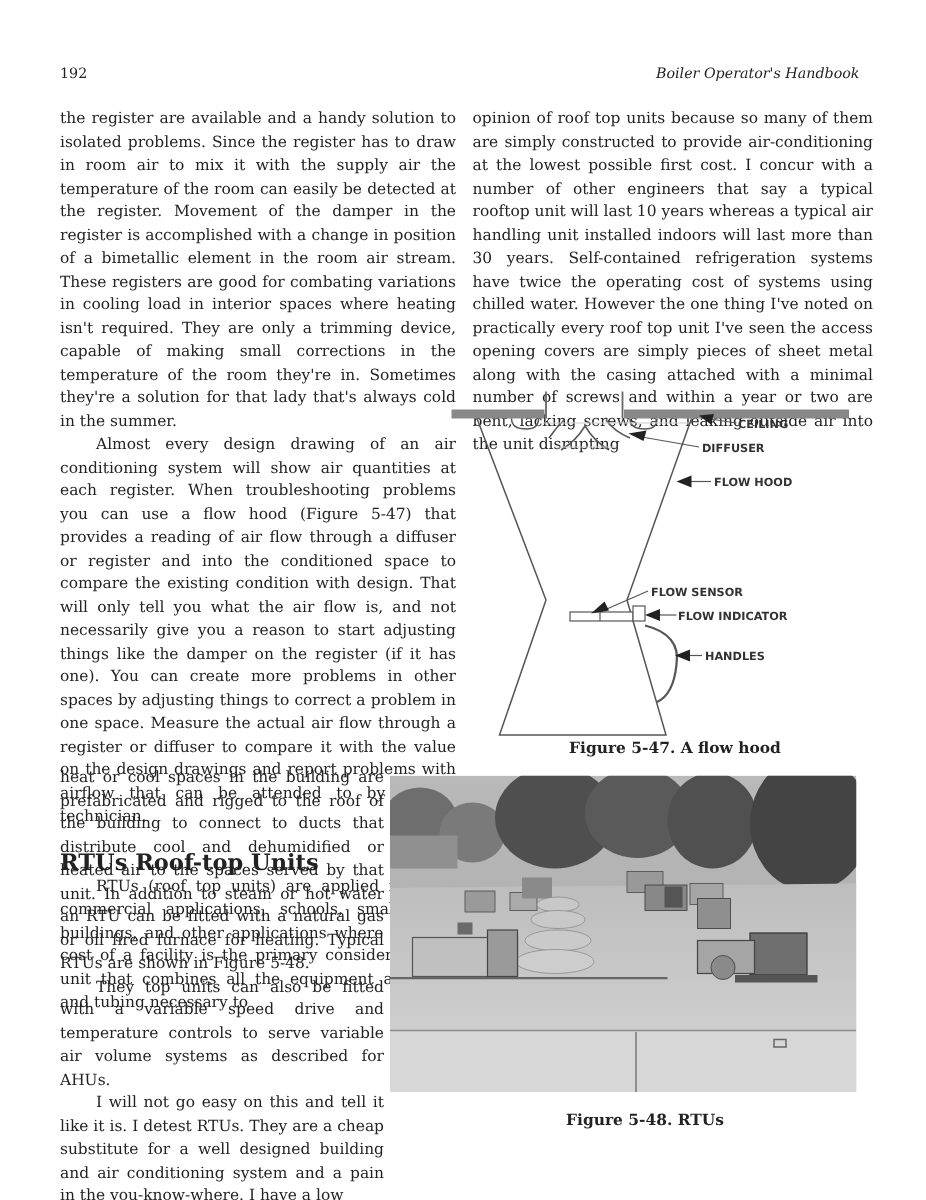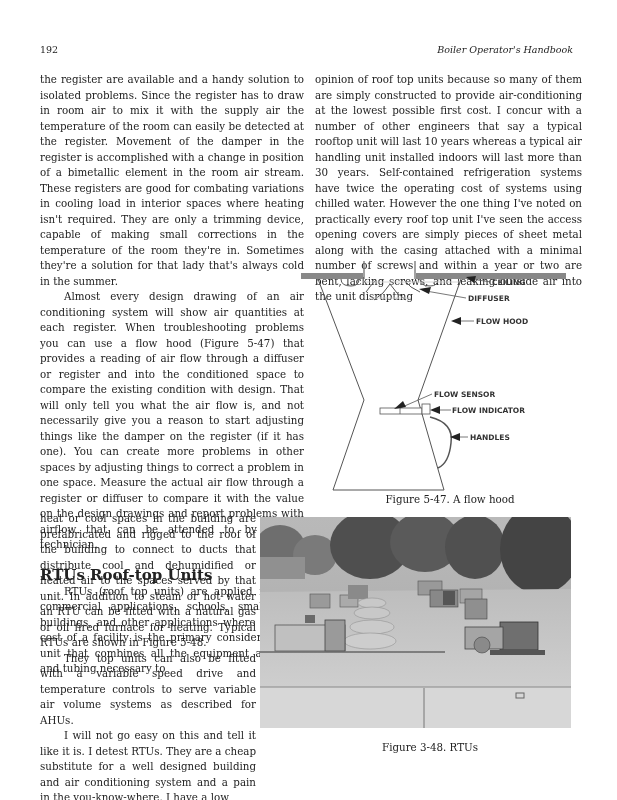--- a/index.html
+++ b/index.html
@@ -10,21 +10,21 @@
   .hdr.right { right:44px; font-style:italic;margin-left:32px; }
   .col { position:absolute; font-size:10.3px; line-height:15.5px; text-align:justify; }
   .col p { margin:0; }
   .col p.ind { text-indent:24px; }
   .col h3 { margin:0; font-size:15px; font-weight:bold; line-height:15.5px; }
   .gap { height:15.5px; }
   #left-col { left:40px; top:72px; width:264px; }
   #left-narrow { left:40px; top:511px; width:216px; }
   #right-col { left:315px; top:72px; width:267px; }
   .fig { position:absolute; }
-  .caption { position:absolute; font-size:10.3px; font-weight:normal; text-align:center; }
+  .caption { position:absolute; font-size:10.3px; font-weight:bold; text-align:center; }
   #flow-hood-fig { left:296px; top:258px; width:280px; height:238px; }
   #cap47 { left:330px; top:493px; width:240px; }
   #photo { left:260px; top:517px; width:311px; height:211px; overflow:hidden; }
   #cap48 { left:330px; top:741px; width:200px; }
   .diag-label { font-family:"DejaVu Sans", sans-serif; font-size:7.5px; font-weight:bold; fill:#333; }
 </style>
 </head>
 <body>
 
 <div>
@@ -149,13 +149,13 @@
     <rect x="65" y="103" width="20" height="31" fill="#9a9a9a" stroke="#444" stroke-width="0.8"></rect>
     <rect x="45" y="98" width="10" height="8" fill="#6a6a6a"></rect>
     <line x1="0" y1="135" x2="185" y2="135" stroke="#666" stroke-width="1.5"></line>
 
     <rect x="240" y="105" width="38" height="28" fill="#6f6f6f" stroke="#333" stroke-width="0.8"></rect>
     <rect x="205" y="110" width="38" height="22" fill="#a5a5a5" stroke="#444" stroke-width="0.8"></rect>
     <circle cx="222" cy="128" r="8" fill="#8a8a8a" stroke="#444" stroke-width="0.6"></circle>
     <rect x="230" y="133" width="55" height="5" fill="#555"></rect>
   </svg>
 </div>
-<div id="cap48" class="caption">Figure 3-48. RTUs</div>
+<div id="cap48" class="caption">Figure 5-48. RTUs</div>
 
 </body></html>

